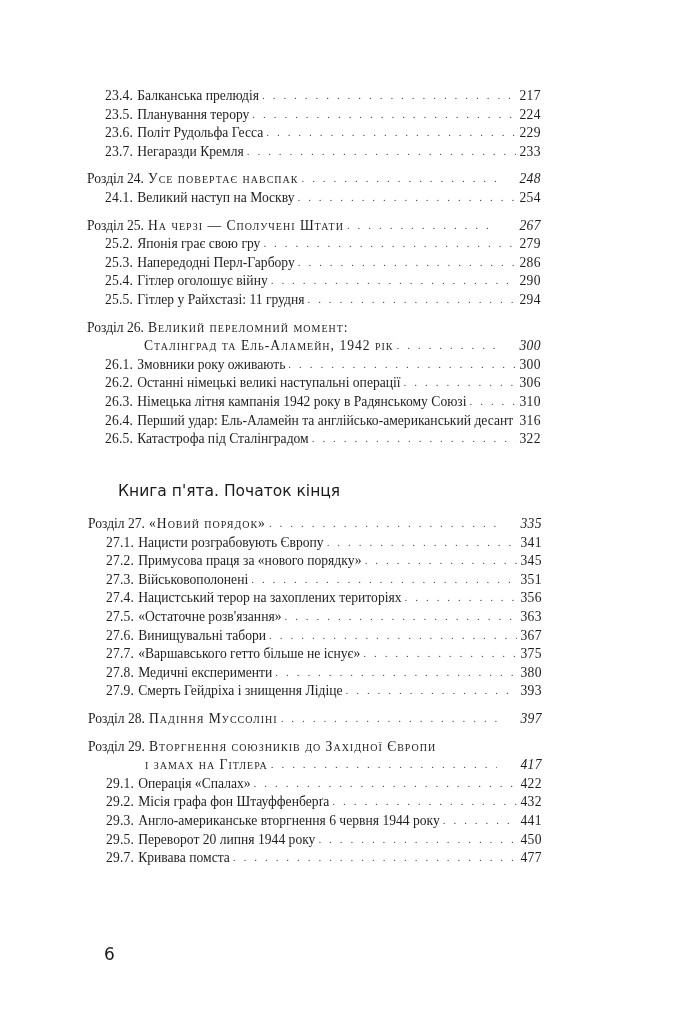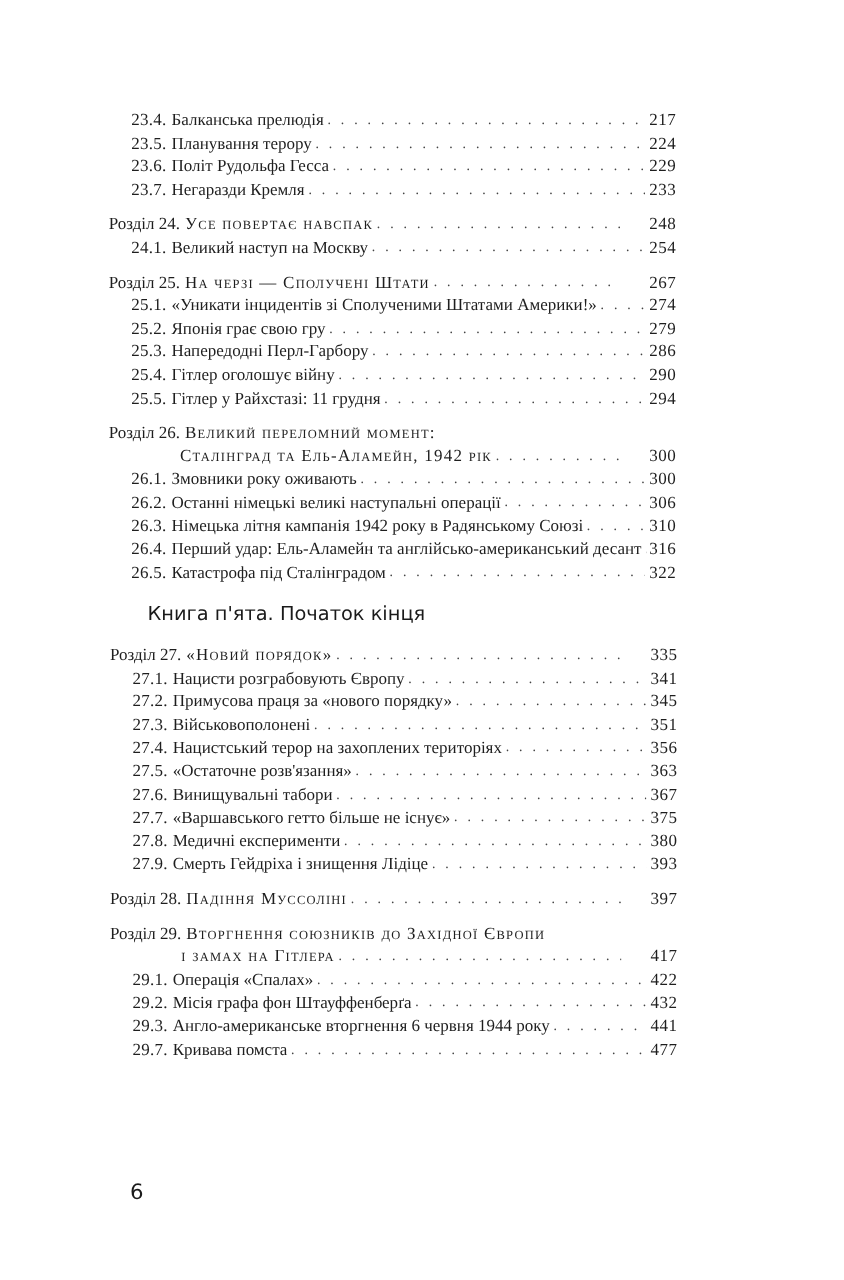--- a/index.html
+++ b/index.html
@@ -48,21 +48,21 @@
     top: -1px;
   }
   .row .leader::before {
     content: ". . . . . . . . . . . . . . . . . . . . . . . . . . . . . . . . . . . . . . . . . . . . . . . . . . . . . . . . . . . . . . . . . . . . . . . . . . . . . . . . . . . . . . . . . . . . . . . . . . . . . . . . . . . . . . . . . . . . . . .";
   }
   .row .page {
     flex: 0 0 auto;
     text-align: right;
     letter-spacing: 0.4px;
   }
-  .chapter-row .page { margin-left: 20px; }
+  .chapter-row .page { margin-left: 20px; font-style: italic; }
   .book-heading {
     position: absolute;
     left: 118px;
     top: 482px;
     font-family: "DejaVu Sans", "Liberation Sans", sans-serif;
     font-size: 15.5px;
     color: #1a1a1a;
   }
   .book-heading .strong { font-weight: normal; }
   .toc2 {
@@ -128,26 +128,20 @@
   </div>
 
   <div class="group">
     <div class="row chapter-row">
       <span class="lbl">Розділ 25.</span>
       <span class="title sc">На черзі — Сполучені Штати</span>
       <span class="leader"></span>
       <span class="page">267</span>
     </div>
     <div class="row sub">
-      <span class="num">25.1.</span>
-      <span class="title">«Уникати інцидентів зі Сполученими Штатами Америки!»</span>
-      <span class="leader"></span>
-      <span class="page">274</span>
-    </div>
-    <div class="row sub">
       <span class="num">25.2.</span>
       <span class="title">Японія грає свою гру</span>
       <span class="leader"></span>
       <span class="page">279</span>
     </div>
     <div class="row sub">
       <span class="num">25.3.</span>
       <span class="title">Напередодні Перл-Гарбору</span>
       <span class="leader"></span>
       <span class="page">286</span>
@@ -310,20 +304,26 @@
       <span class="leader"></span>
       <span class="page">432</span>
     </div>
     <div class="row sub">
       <span class="num">29.3.</span>
       <span class="title">Англо-американське вторгнення 6 червня 1944 року</span>
       <span class="leader"></span>
       <span class="page">441</span>
     </div>
     <div class="row sub">
+      <span class="num">29.5.</span>
+      <span class="title">Переворот 20 липня 1944 року</span>
+      <span class="leader"></span>
+      <span class="page">450</span>
+    </div>
+    <div class="row sub">
       <span class="num">29.7.</span>
       <span class="title">Кривава помста</span>
       <span class="leader"></span>
       <span class="page">477</span>
     </div>
   </div>
 </div>
 
 <div class="page-number">6</div>
 

